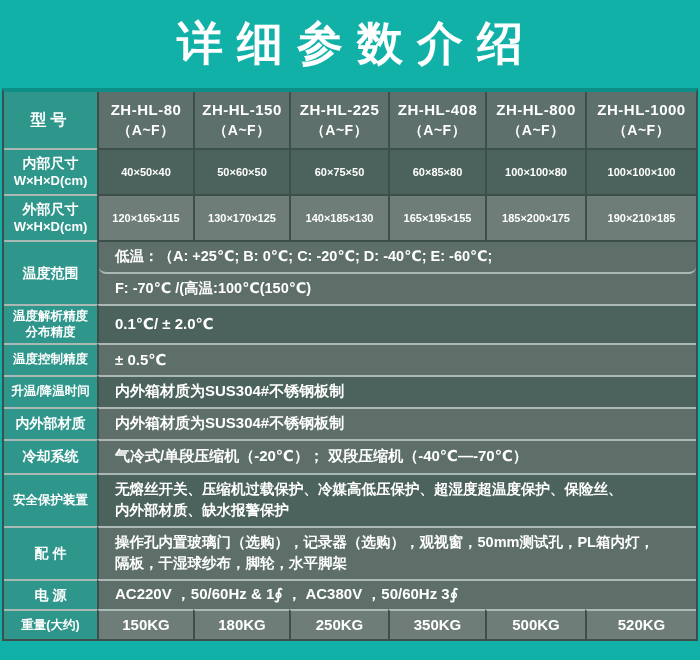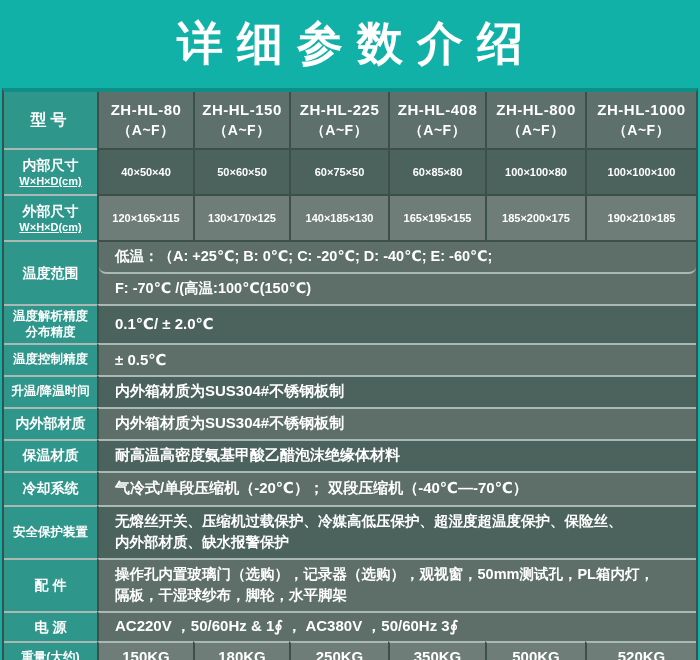--- a/index.html
+++ b/index.html
@@ -17,21 +17,21 @@
   table.spec{
     width:692px;margin:0 auto;border-spacing:0;table-layout:fixed;
     border:2px solid var(--border-dark);border-top:4px solid var(--table-top);
     color:var(--cell-text);font-weight:bold;
   }
   td,th{overflow:hidden;}
   th.lbl{
     background:var(--label-bg);border-top:2px solid var(--border-light);
     font-size:14px;text-align:center;line-height:1.3;padding:2px;
   }
-  th.lbl .sub{font-size:11px;text-decoration:underline;}
+  th.lbl .sub{font-size:13px;}
   .lbl-sm{font-size:12.5px !important;}
   tr.r-header th.lbl{border-top:none;font-size:16px;letter-spacing:4px;}
   td{border-left:2px solid var(--border-dark);}
   td.model{
     background:var(--header-bg);text-align:center;font-size:15px;line-height:1.35;
     letter-spacing:.5px;padding:4px 0;
   }
   td.model .rng{font-size:14px;}
   tr.dark td.val{background:var(--row-dark);}
   tr.light td.val{background:var(--row-light);}
@@ -147,24 +147,20 @@
     <tr class="r-heat dark lsep">
       <th class="lbl lbl-sm">升温/降温时间</th>
       <td class="txt" colspan="6">内外箱材质为SUS304#不锈钢板制</td>
     </tr>
 
     <tr class="r-mat mid lsep">
       <th class="lbl">内外部材质</th>
       <td class="txt" colspan="6">内外箱材质为SUS304#不锈钢板制</td>
     </tr>
 
-    <tr class="r-ins dark lsep">
-      <th class="lbl">保温材质</th>
-      <td class="txt" colspan="6">耐高温高密度氨基甲酸乙醋泡沫绝缘体材料</td>
-    </tr>
 
     <tr class="r-cool mid lsep">
       <th class="lbl">冷却系统</th>
       <td class="txt" colspan="6">气冷式/单段压缩机（-20℃）；  双段压缩机（-40℃—-70℃）</td>
     </tr>
 
     <tr class="r-safe dark lsep">
       <th class="lbl lbl-sm">安全保护装置</th>
       <td class="txt multiline" colspan="6">
         <div class="ln" style="padding-bottom:0">无熔丝开关、压缩机过载保护、冷媒高低压保护、超湿度超温度保护、保险丝、</div>

